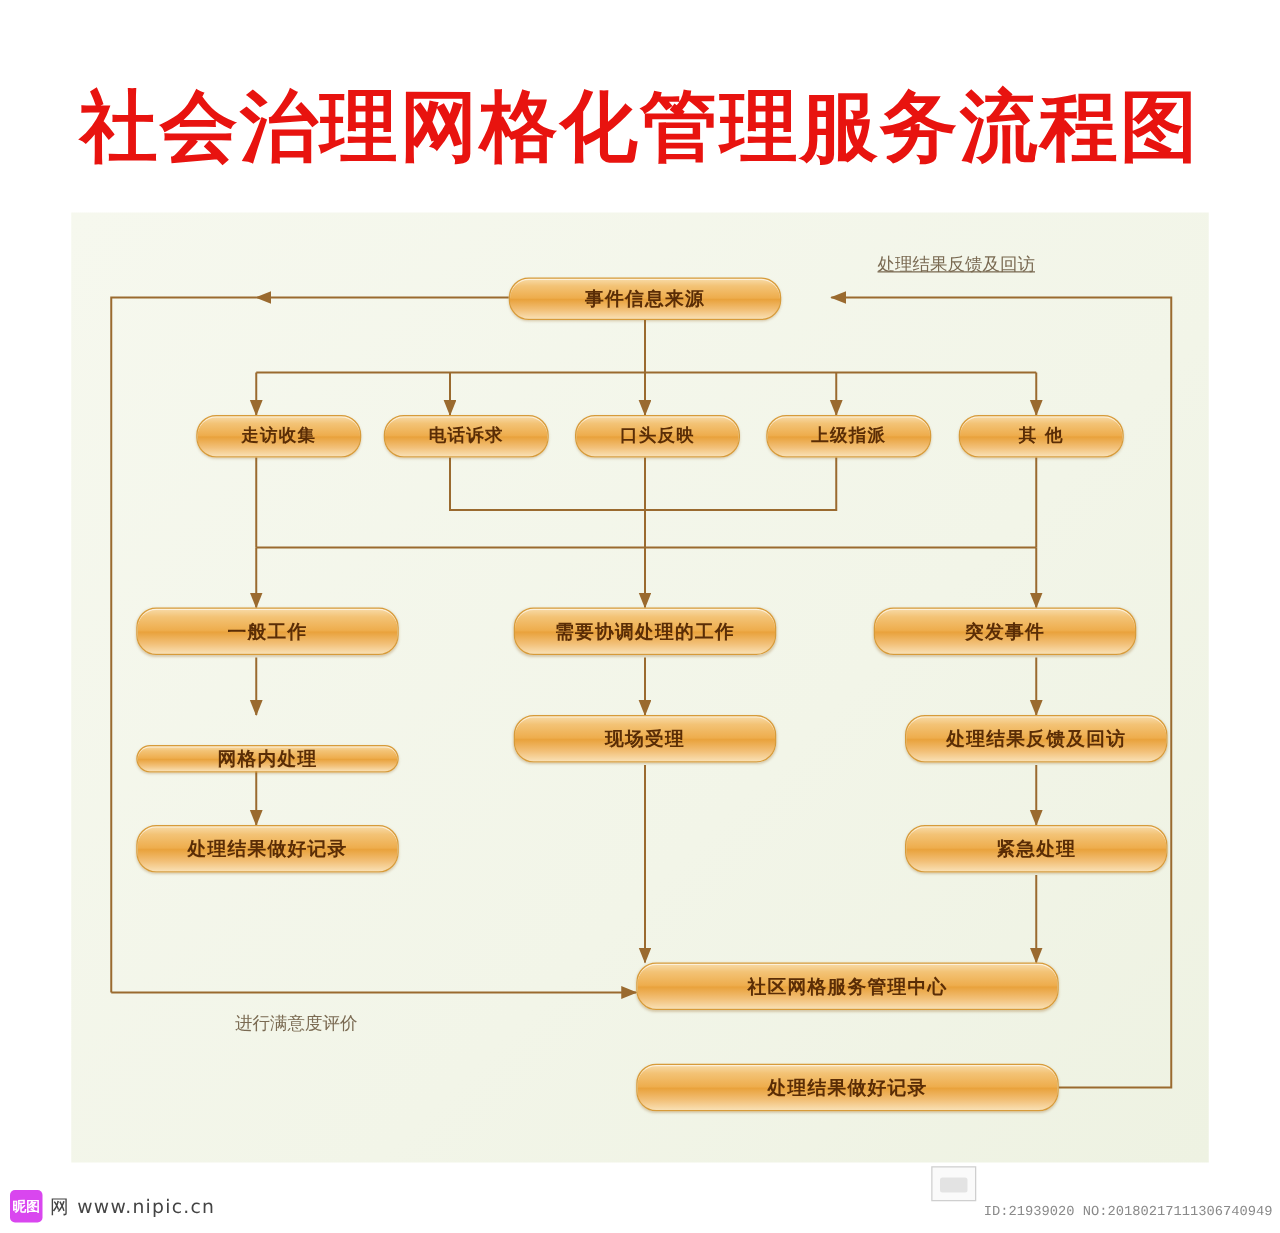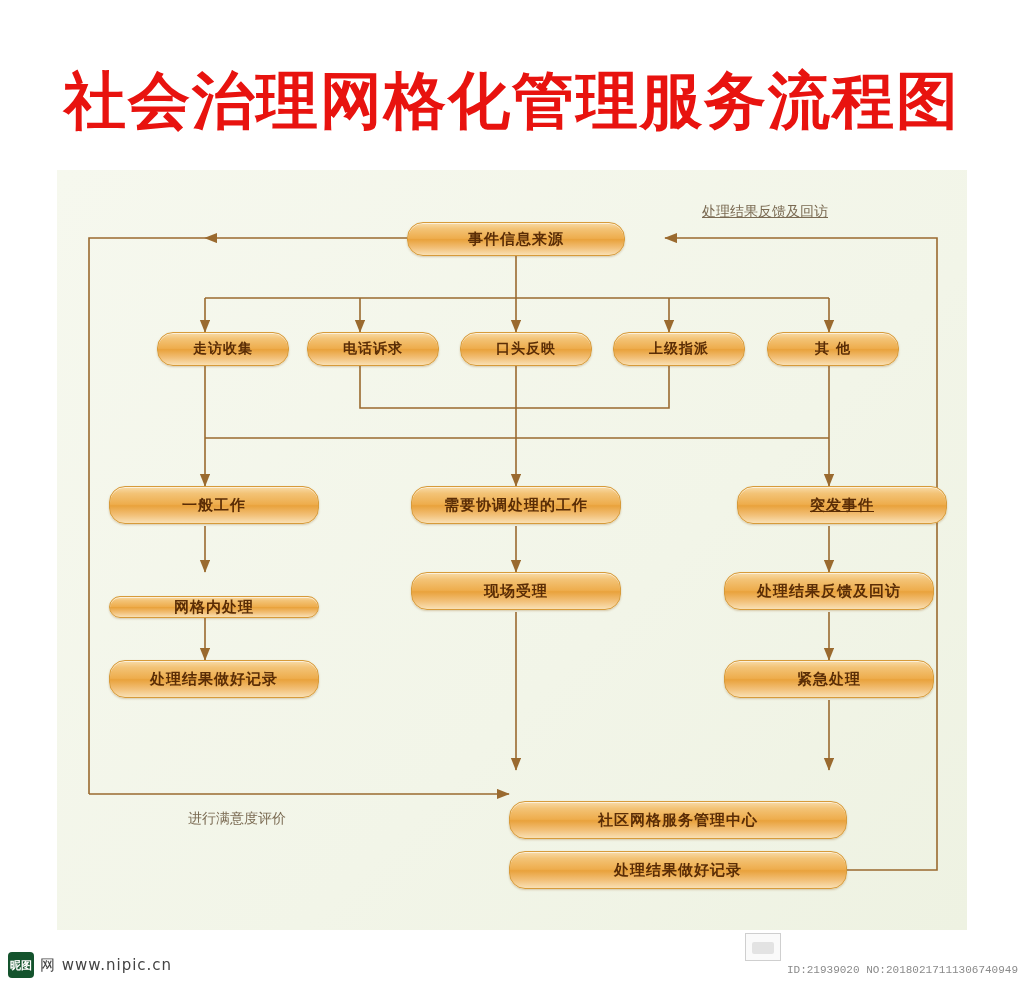--- a/index.html
+++ b/index.html
@@ -91,21 +91,21 @@
     position: absolute;
     left: 8px;
     bottom: 8px;
     display: flex;
     align-items: center;
     font-family: "DejaVu Sans", sans-serif;
   }
   #logo-badge {
     width: 26px;
     height: 26px;
-    background: #14532d;
+    background: #d946ef;
     border-radius: 4px;
     color: #fff;
     font-size: 11px;
     line-height: 13px;
     display: flex;
     align-items: center;
     justify-content: center;
     text-align: center;
     font-weight: bold;
     letter-spacing: 0;
@@ -208,30 +208,30 @@
     <div class="node" style="left:350px; top:52px; width:218px; height:34px;">事件信息来源</div>
 
     <div class="node small" style="left:100px; top:162px; width:132px; height:34px;">走访收集</div>
     <div class="node small" style="left:250px; top:162px; width:132px; height:34px;">电话诉求</div>
     <div class="node small" style="left:403px; top:162px; width:132px; height:34px;">口头反映</div>
     <div class="node small" style="left:556px; top:162px; width:132px; height:34px;">上级指派</div>
     <div class="node small" style="left:710px; top:162px; width:132px; height:34px;">其 他</div>
 
     <div class="node" style="left:52px; top:316px; width:210px; height:38px;">一般工作</div>
     <div class="node" style="left:354px; top:316px; width:210px; height:38px;">需要协调处理的工作</div>
-    <div class="node" style="left:680px; top:316px; width:210px; height:38px;text-decoration:underline;">突发事件</div>
+    <div class="node" style="left:642px; top:316px; width:210px; height:38px;">突发事件</div>
 
     <div class="node" style="left:52px; top:426px; width:210px; height:22px;">网格内处理</div>
     <div class="node" style="left:354px; top:402px; width:210px; height:38px;">现场受理</div>
     <div class="node" style="left:667px; top:402px; width:210px; height:38px;">处理结果反馈及回访</div>
 
     <div class="node" style="left:52px; top:490px; width:210px; height:38px;">处理结果做好记录</div>
     <div class="node" style="left:667px; top:490px; width:210px; height:38px;">紧急处理</div>
 
-    <div class="node" style="left:452px; top:631px; width:338px; height:38px;">社区网格服务管理中心</div>
+    <div class="node" style="left:452px; top:600px; width:338px; height:38px;">社区网格服务管理中心</div>
     <div class="node" style="left:452px; top:681px; width:338px; height:38px;">处理结果做好记录</div>
 
   </div>
 
   <div id="footer-left">
     <div id="logo-badge">昵图</div>
     <div id="logo-text">网 www.nipic.cn</div>
   </div>
 
   <div id="footer-right">

